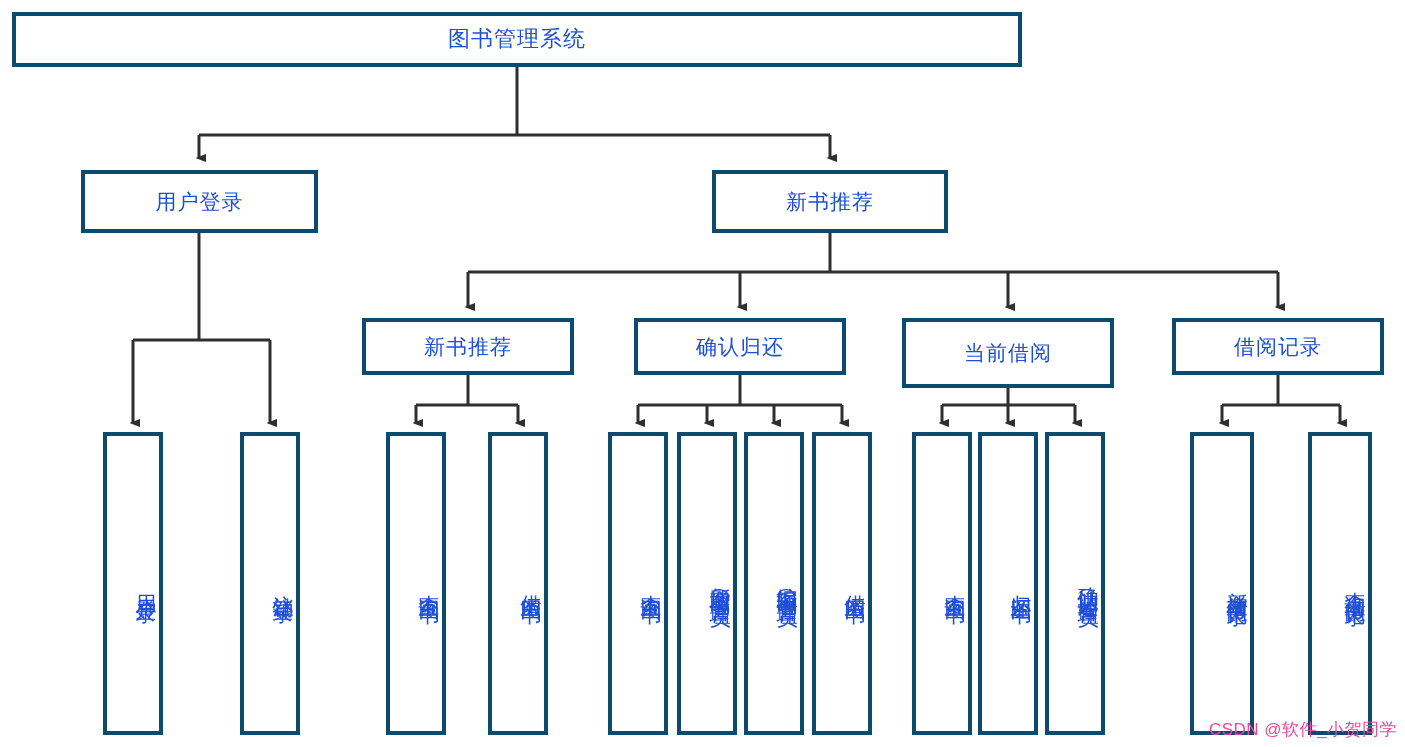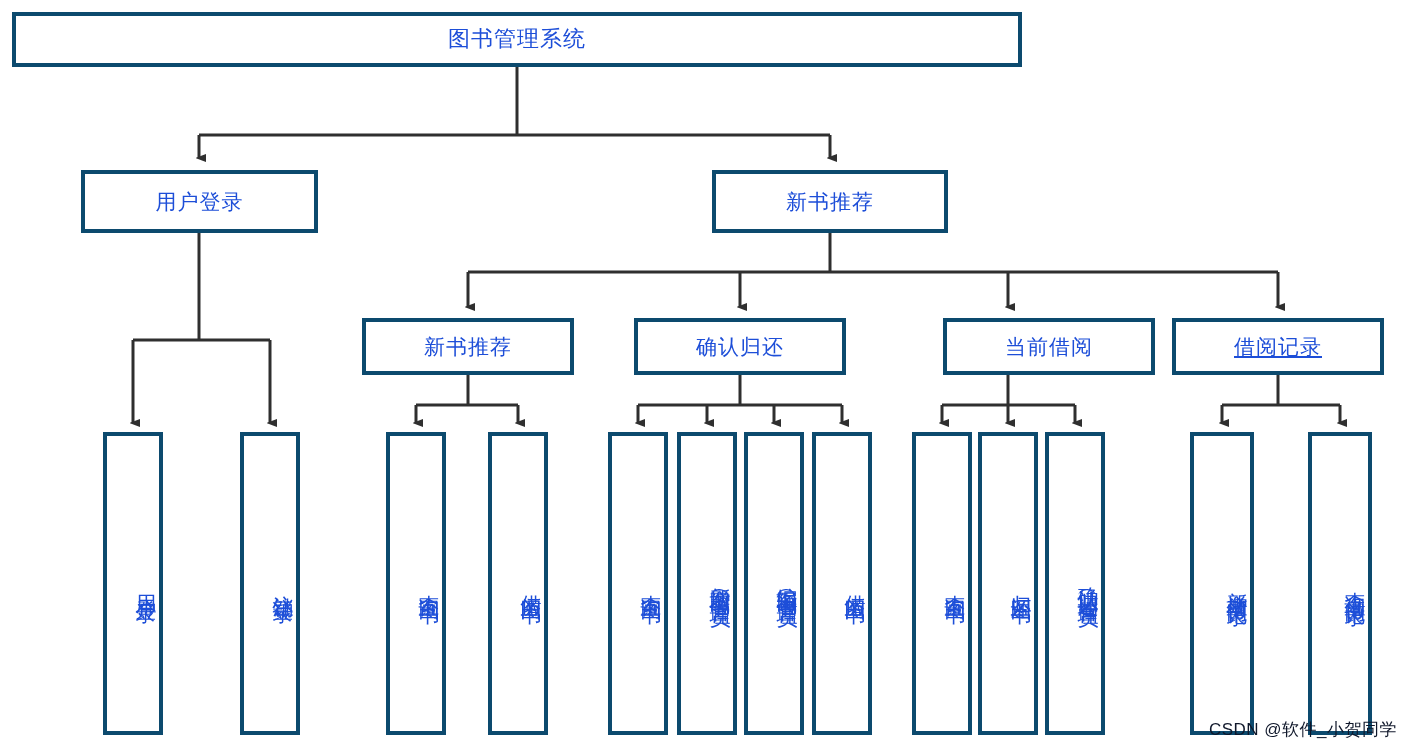--- a/index.html
+++ b/index.html
@@ -57,21 +57,21 @@
     white-space: normal;
   }
   .node.root {
     font-size: 22px;
   }
   #watermark {
     position: absolute;
     right: 8px;
     bottom: 6px;
     font-size: 17px;
-    color: #0f172a;
+    color: #ec4899;
     letter-spacing: 0.5px;
     user-select: none;
     white-space: nowrap;
   }
 </style>
 </head>
 <body>
 
 <div id="diagram-root">
 
@@ -140,24 +140,24 @@
   <div class="node horiz" style="left:712px; top:170px; width:236px; height:63px;">
     <span>新书推荐</span>
   </div>
 
   <div class="node horiz" style="left:362px; top:318px; width:212px; height:57px;text-align:center;">
     <span>新书推荐</span>
   </div>
   <div class="node horiz" style="left:634px; top:318px; width:212px; height:57px;">
     <span>确认归还</span>
   </div>
-  <div class="node horiz" style="left:902px; top:318px; width:212px; height:57px;margin-left:41px;">
+  <div class="node horiz" style="left:902px; top:318px; width:212px; height:70px;">
     <span>当前借阅</span>
   </div>
-  <div class="node horiz" style="left:1172px; top:318px; width:212px; height:57px;text-decoration:underline;">
+  <div class="node horiz" style="left:1172px; top:318px; width:212px; height:57px;">
     <span>借阅记录</span>
   </div>
 
   <div class="node vert" style="left:103px; top:432px; width:60px; height:303px;">
     <span class="vtext">用户登录</span>
   </div>
   <div class="node vert" style="left:240px; top:432px; width:60px; height:303px;">
     <span class="vtext">注销登录</span>
   </div>
 

